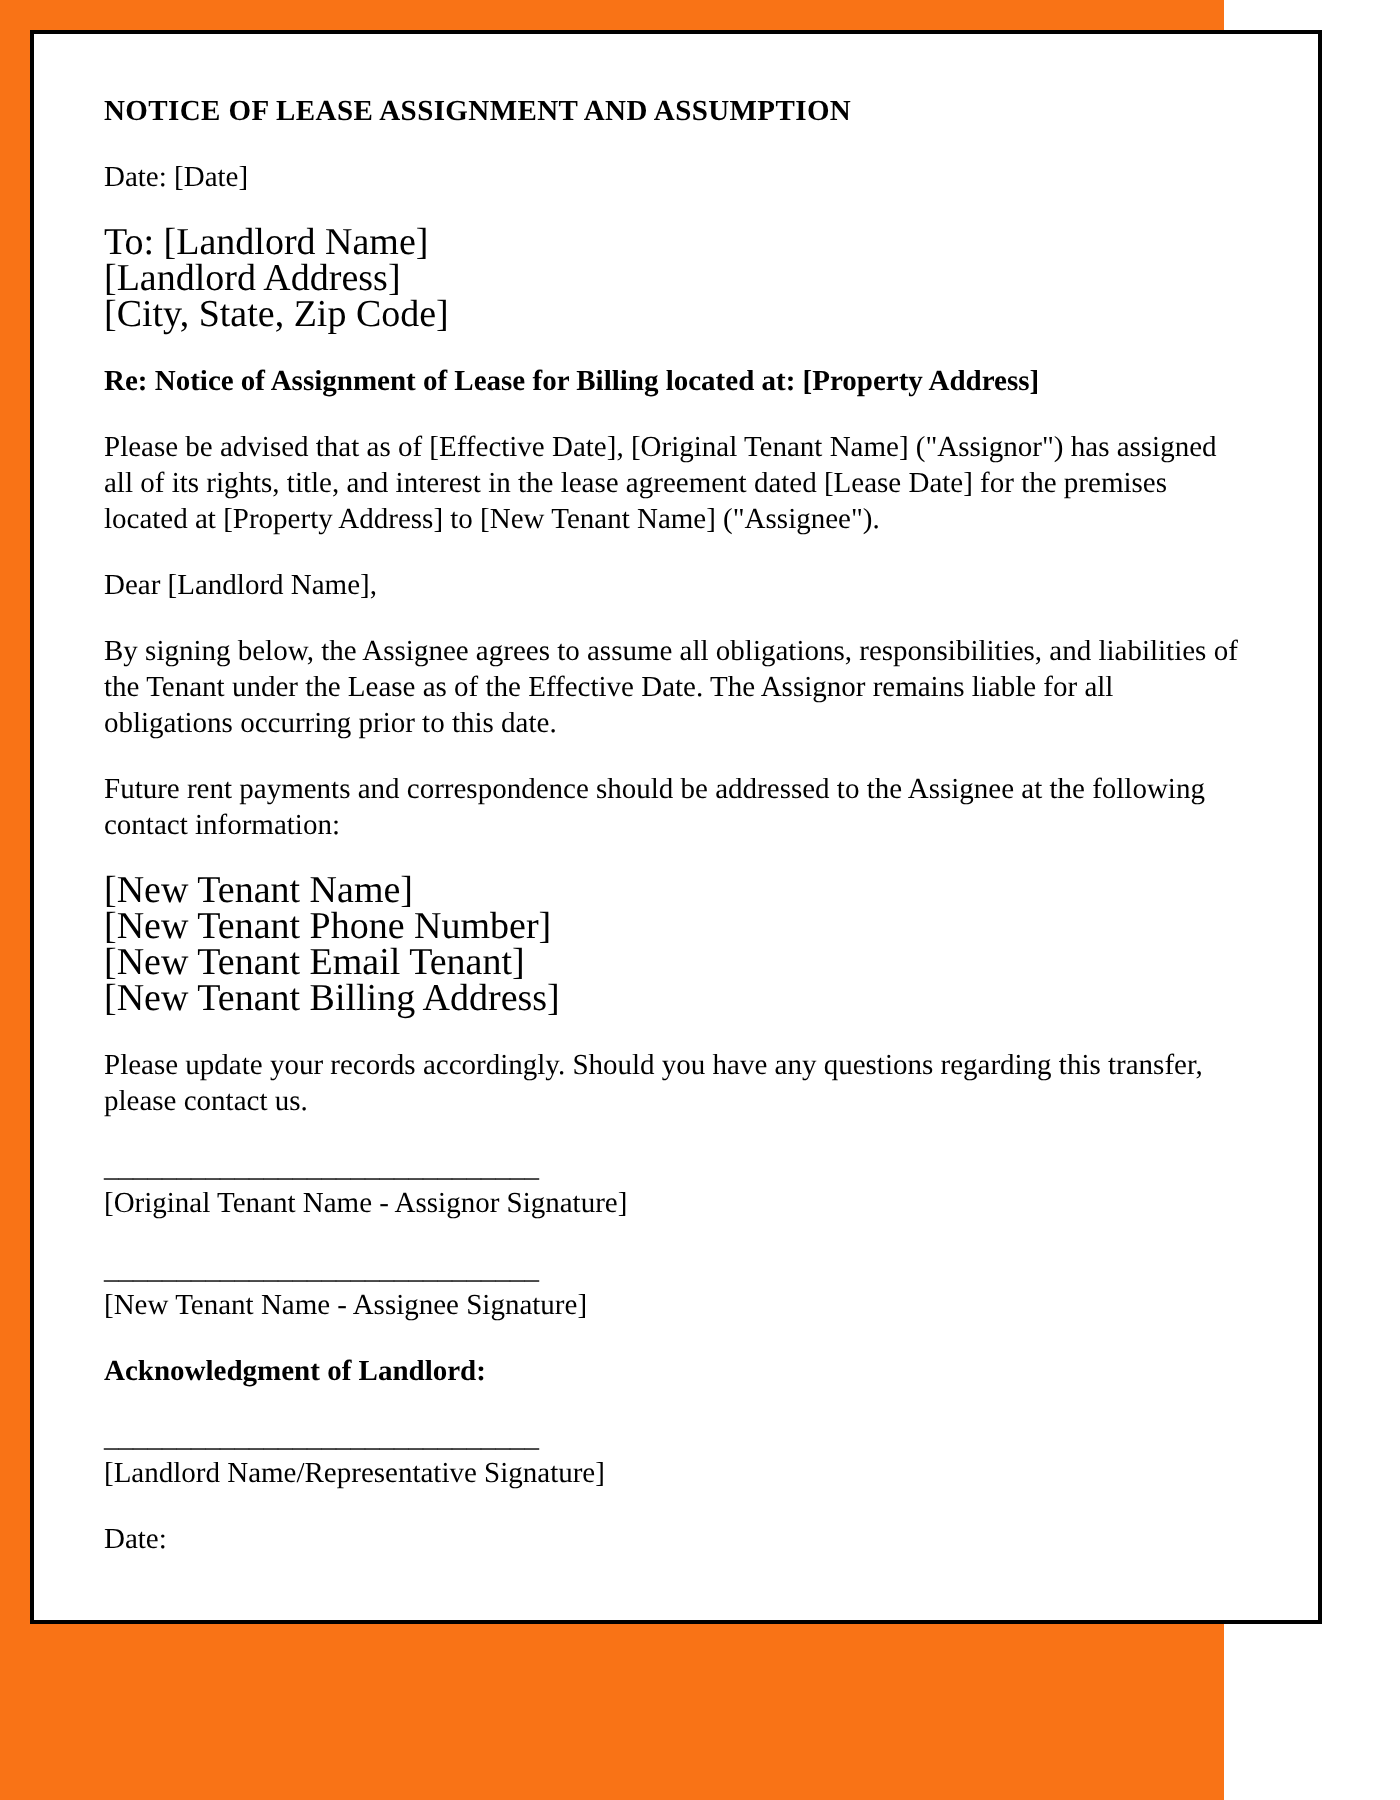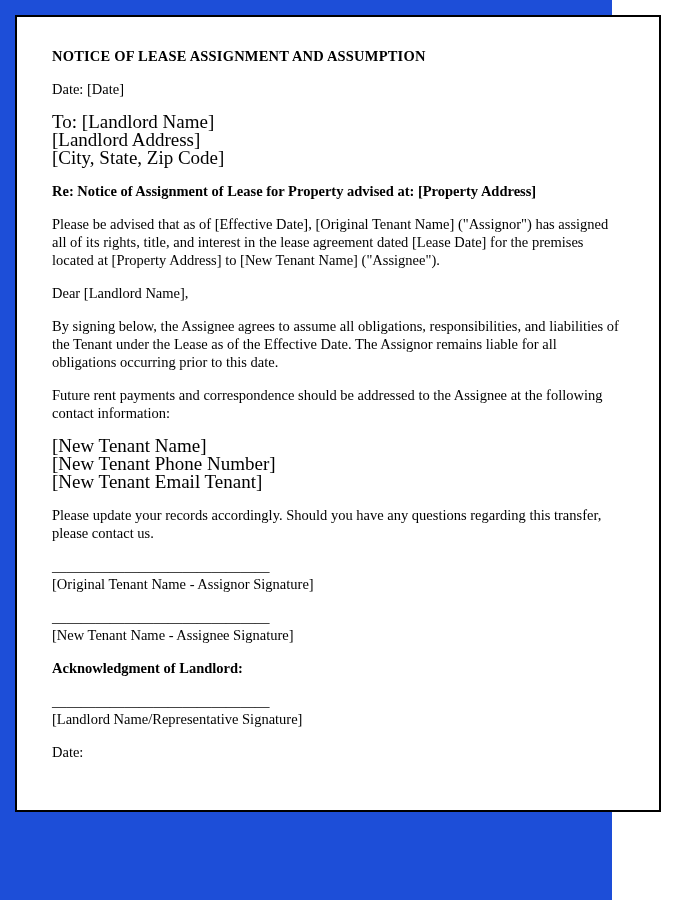--- a/index.html
+++ b/index.html
@@ -9,21 +9,21 @@
     background: #ffffff;
     width: 700px;
     height: 900px;
     font-family: "Liberation Serif", serif;
     color: #000000;
   }
   .canvas {
     position: relative;
     width: 612px;
     height: 900px;
-    background: #1d4ed8;
+    background: #f97316;
     font-family: Liberation Serif, serif;
   }
   .page {
     position: absolute;
     left: 15px;
     top: 15px;
     width: 646px;
     height: 797px;
     border: 2px solid #000000;
     background: #ffffff;
@@ -70,34 +70,35 @@
     <p class="title">NOTICE OF LEASE ASSIGNMENT AND ASSUMPTION</p>
 
     <p>Date: [Date]</p>
 
     <div class="block">
       <div class="line">To: [Landlord Name]</div>
       <div class="line">[Landlord Address]</div>
       <div class="line">[City, State, Zip Code]</div>
     </div>
 
-    <p class="bold">Re: Notice of Assignment of Lease for Property advised at: [Property Address]</p>
+    <p class="bold">Re: Notice of Assignment of Lease for Billing located at: [Property Address]</p>
 
     <p>Please be advised that as of [Effective Date], [Original Tenant Name] ("Assignor") has assigned all of its rights, title, and interest in the lease agreement dated [Lease Date] for the premises located at [Property Address] to [New Tenant Name] ("Assignee").</p>
 
     <p>Dear [Landlord Name],</p>
 
     <p>By signing below, the Assignee agrees to assume all obligations, responsibilities, and liabilities of the Tenant under the Lease as of the Effective Date. The Assignor remains liable for all obligations occurring prior to this date.</p>
 
     <p>Future rent payments and correspondence should be addressed to the Assignee at the following contact information:</p>
 
     <div class="block">
       <div class="line">[New Tenant Name]</div>
       <div class="line">[New Tenant Phone Number]</div>
       <div class="line">[New Tenant Email Tenant]</div>
+      <div class="line">[New Tenant Billing Address]</div>
     </div>
 
     <p>Please update your records accordingly. Should you have any questions regarding this transfer, please contact us.</p>
 
 
     <div class="sig">
       <div class="sig-line">______________________________</div>
       <div class="sig-label">[Original Tenant Name - Assignor Signature]</div>
     </div>
 

